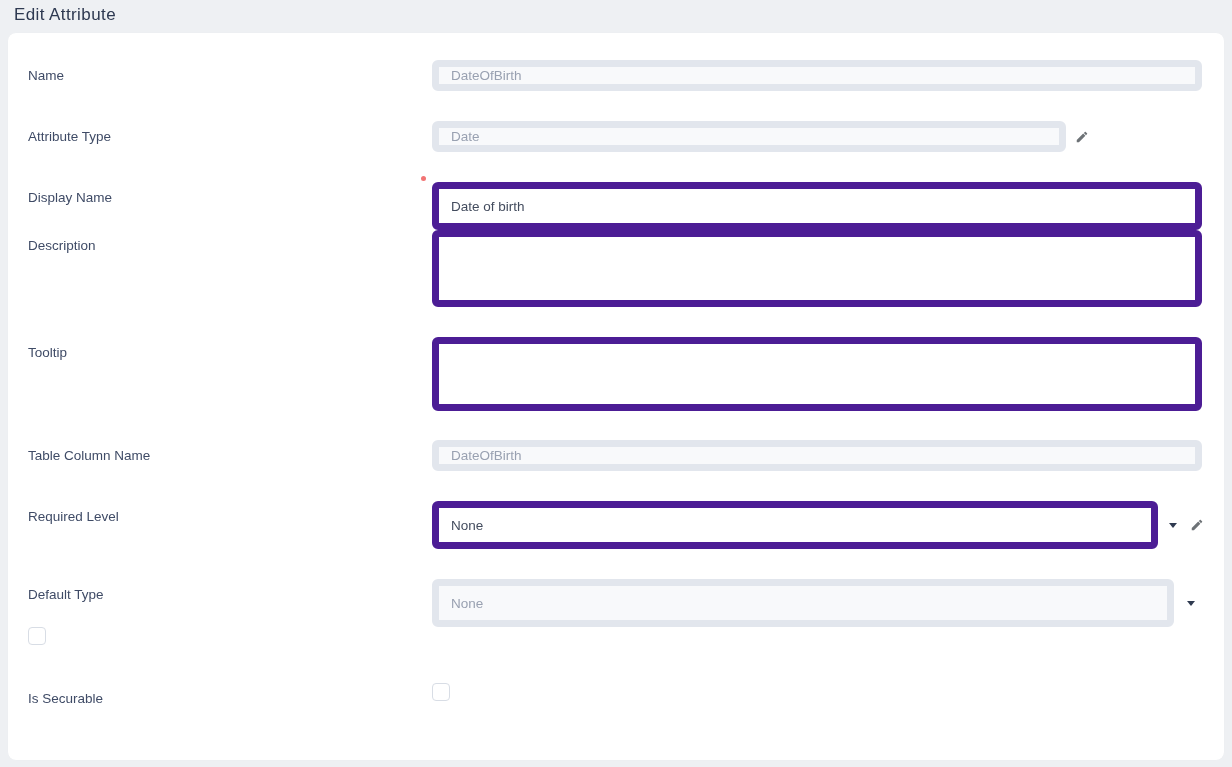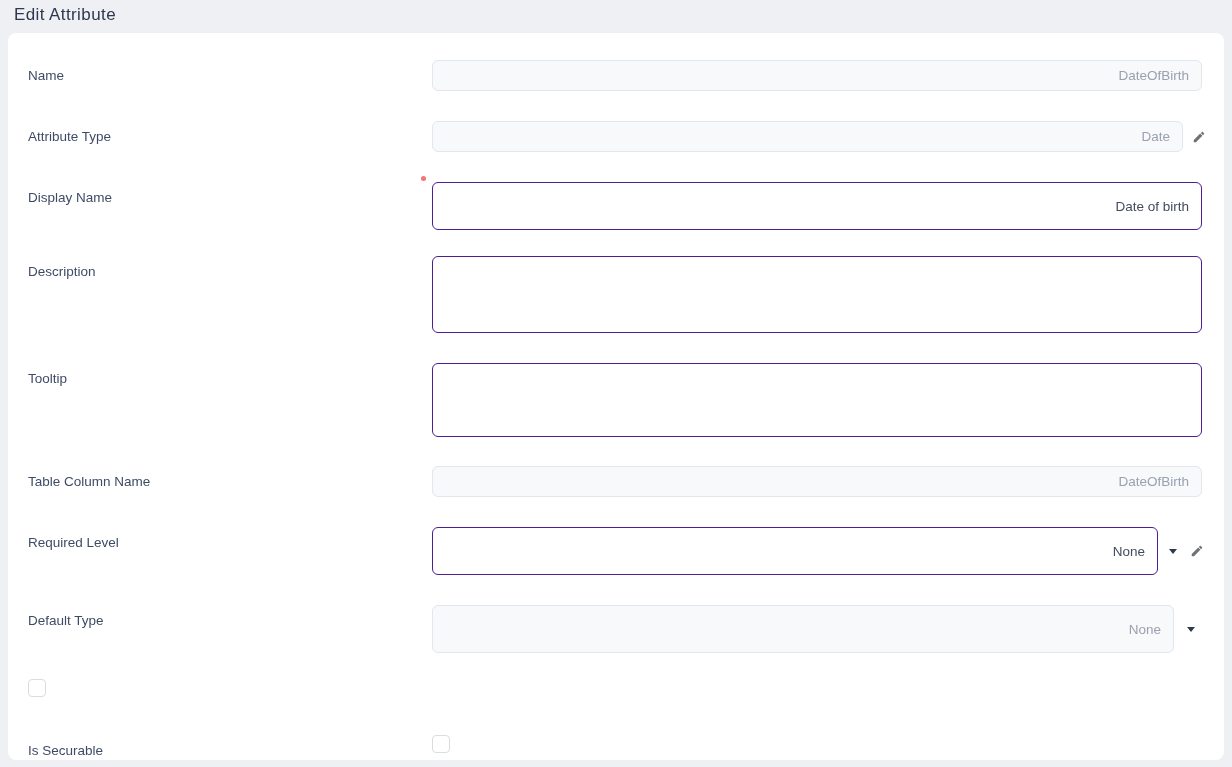--- a/index.html
+++ b/index.html
@@ -22,43 +22,43 @@
     box-shadow: 0 0 1px rgba(0,0,0,0.04);
   }
   .form-row { display: flex; align-items: flex-start; }
   .form-label {
     width: 404px; flex: 0 0 404px;
     padding-top: 8px;
     font-size: 13.5px; color: #3f4b66;
   }
   .control-wrap { position: relative; display: flex; align-items: center; }
   .input, .textarea {
-    border: 1px solid #4c1d95; border-radius: 6px;
+    border: 7px solid #4c1d95; border-radius: 6px;
     background: #ffffff; color: #434c5e;
     font-family: "Liberation Sans", sans-serif;
     font-size: 13.5px; padding: 0 12px;
-    outline: none; display: block; text-align: right;
+    outline: none; display: block;
   }
   .input { height: 48px; }
   .input.is-disabled, .textarea.is-disabled {
     background: #f8f9fb; color: #99a1b1; border-color: #e2e6ed;
   }
   .textarea { resize: none; padding: 8px 12px; }
   .w-full { width: 770px; }
-  .w-attrtype { width: 751px; height: 31px; }
+  .w-attrtype { width: 634px; height: 31px; }
   .w-name { width: 770px; height: 31px; }
   .w-tcn { width: 770px; height: 31px; }
   .w-reqlevel { width: 726px; }
   .w-default { width: 742px; }
   .h-desc { height: 77px; }
   .h-tooltip { height: 74px; }
 
   .mb-30 { margin-bottom: 30px; }
   .mb-29 { margin-bottom: 29px; }
-  .mb-26 { margin-bottom: 26px; }
+  .mb-26 { }
   .mb-38 { margin-bottom: 38px; }
 
   .required-dot {
     position: absolute; top: -6px; left: -11px;
     width: 5px; height: 5px; border-radius: 50%;
     background: #f27474;
   }
   .caret-down {
     width: 0; height: 0; display: inline-block;
     border-left: 4px solid transparent;

